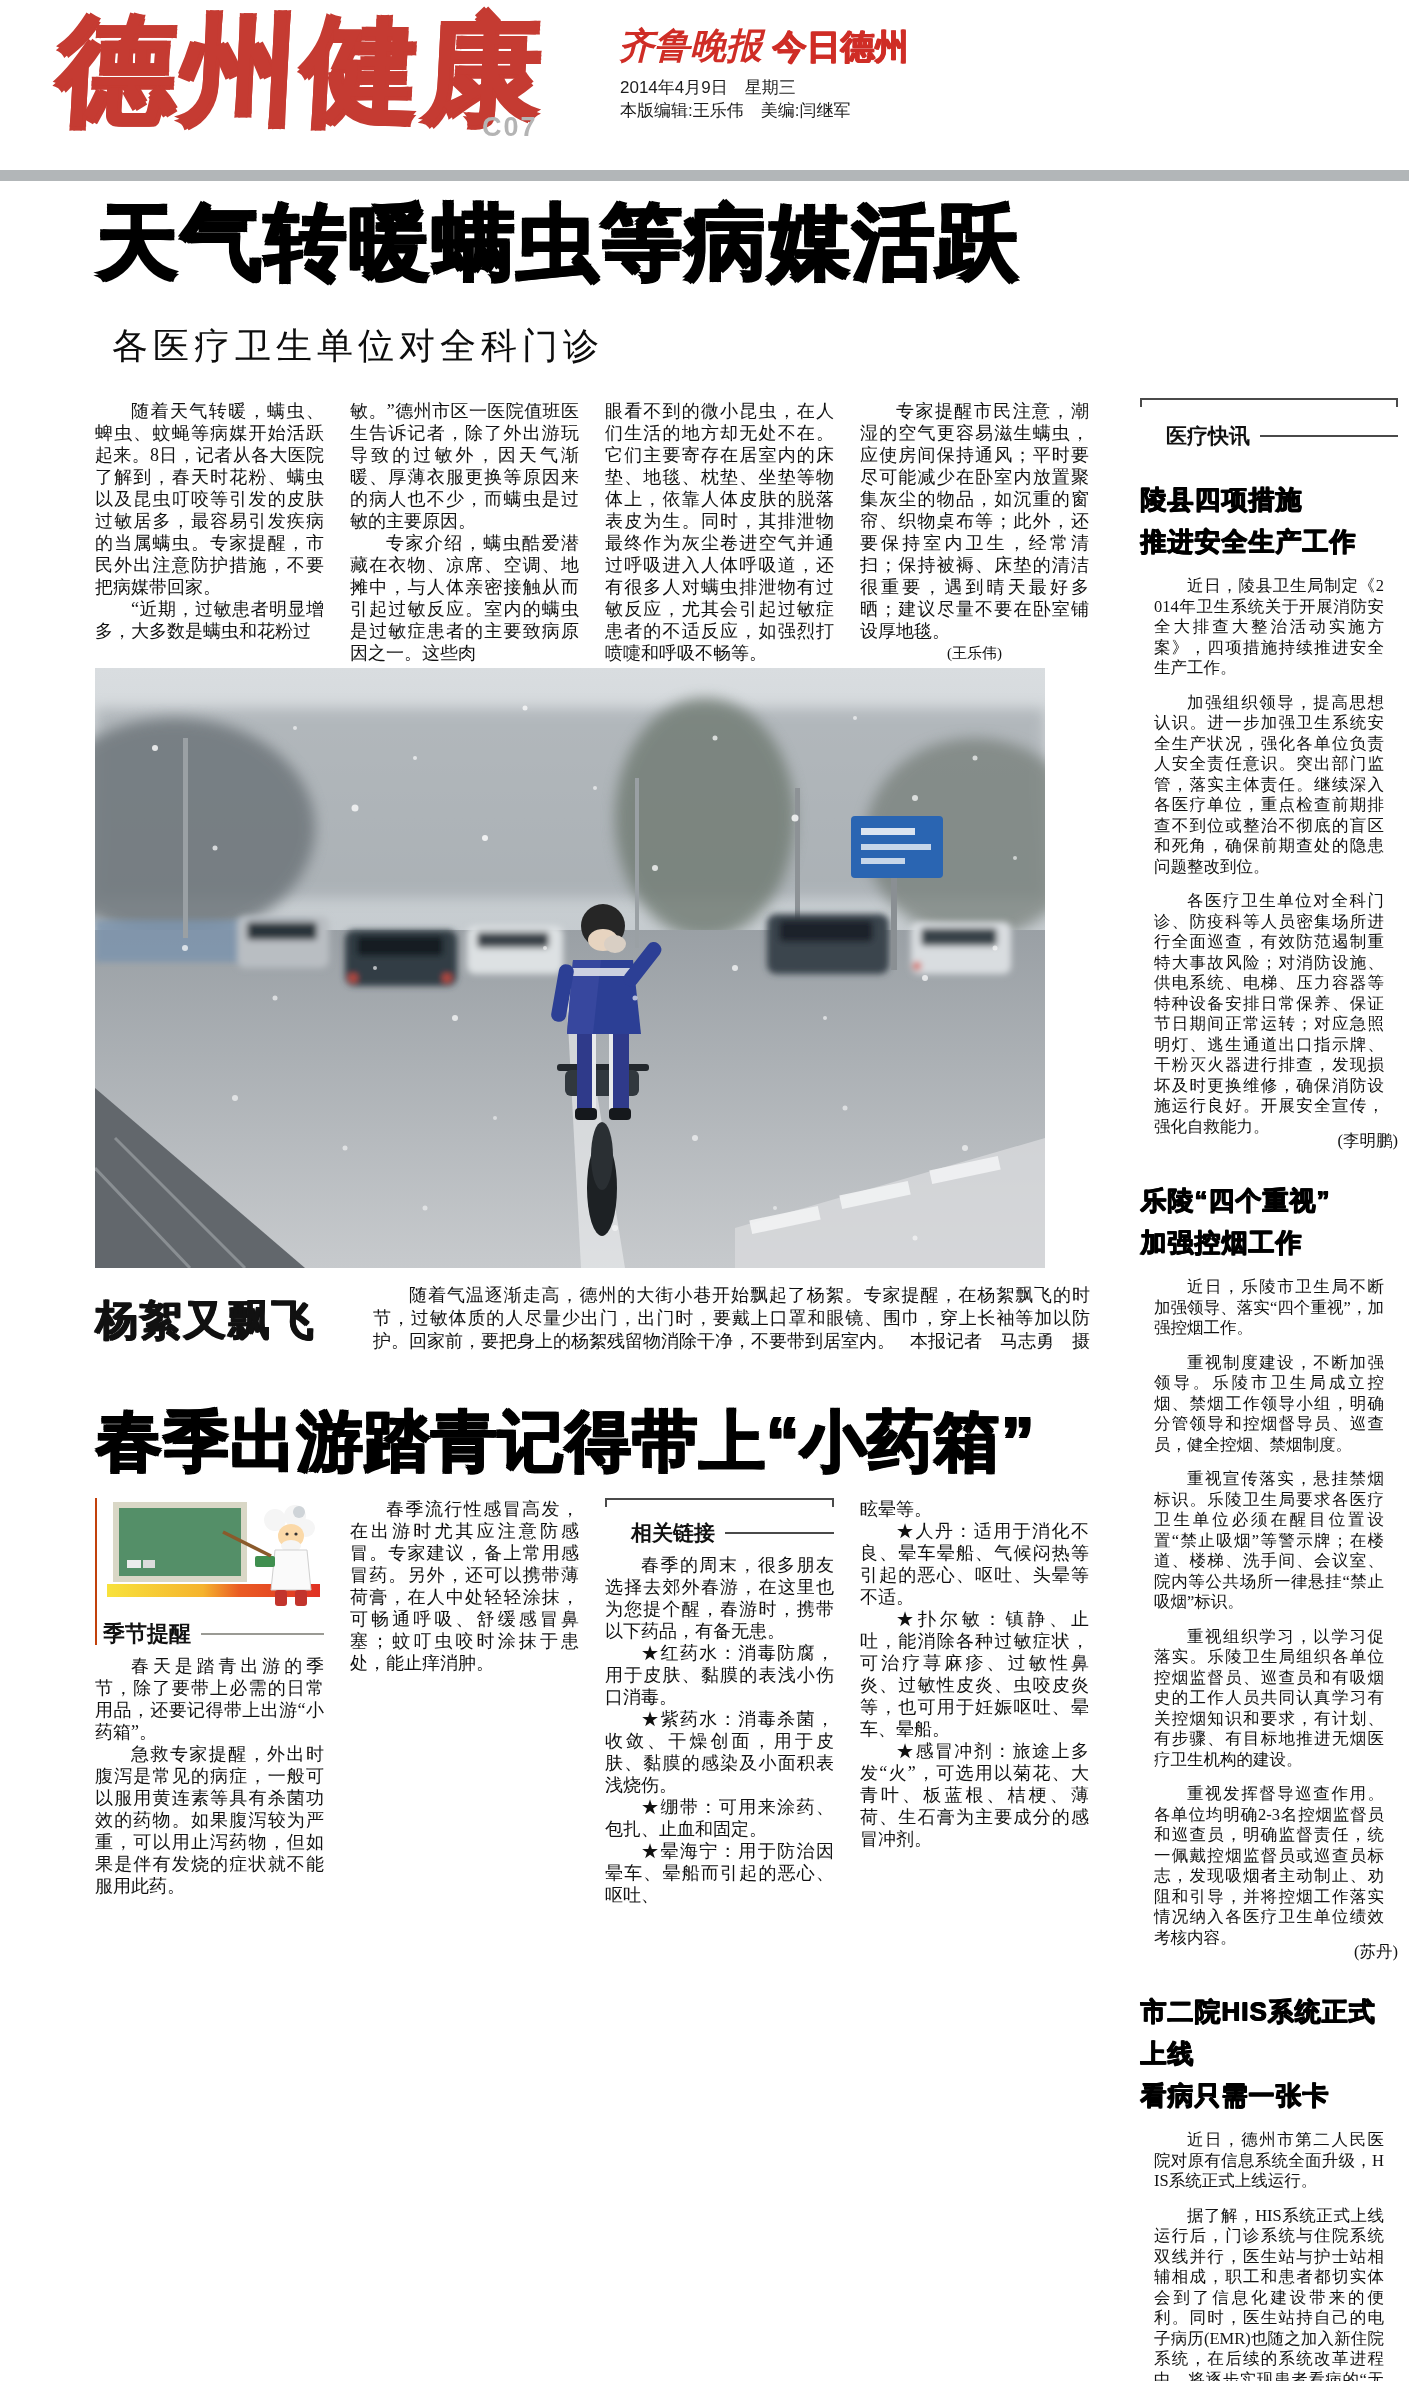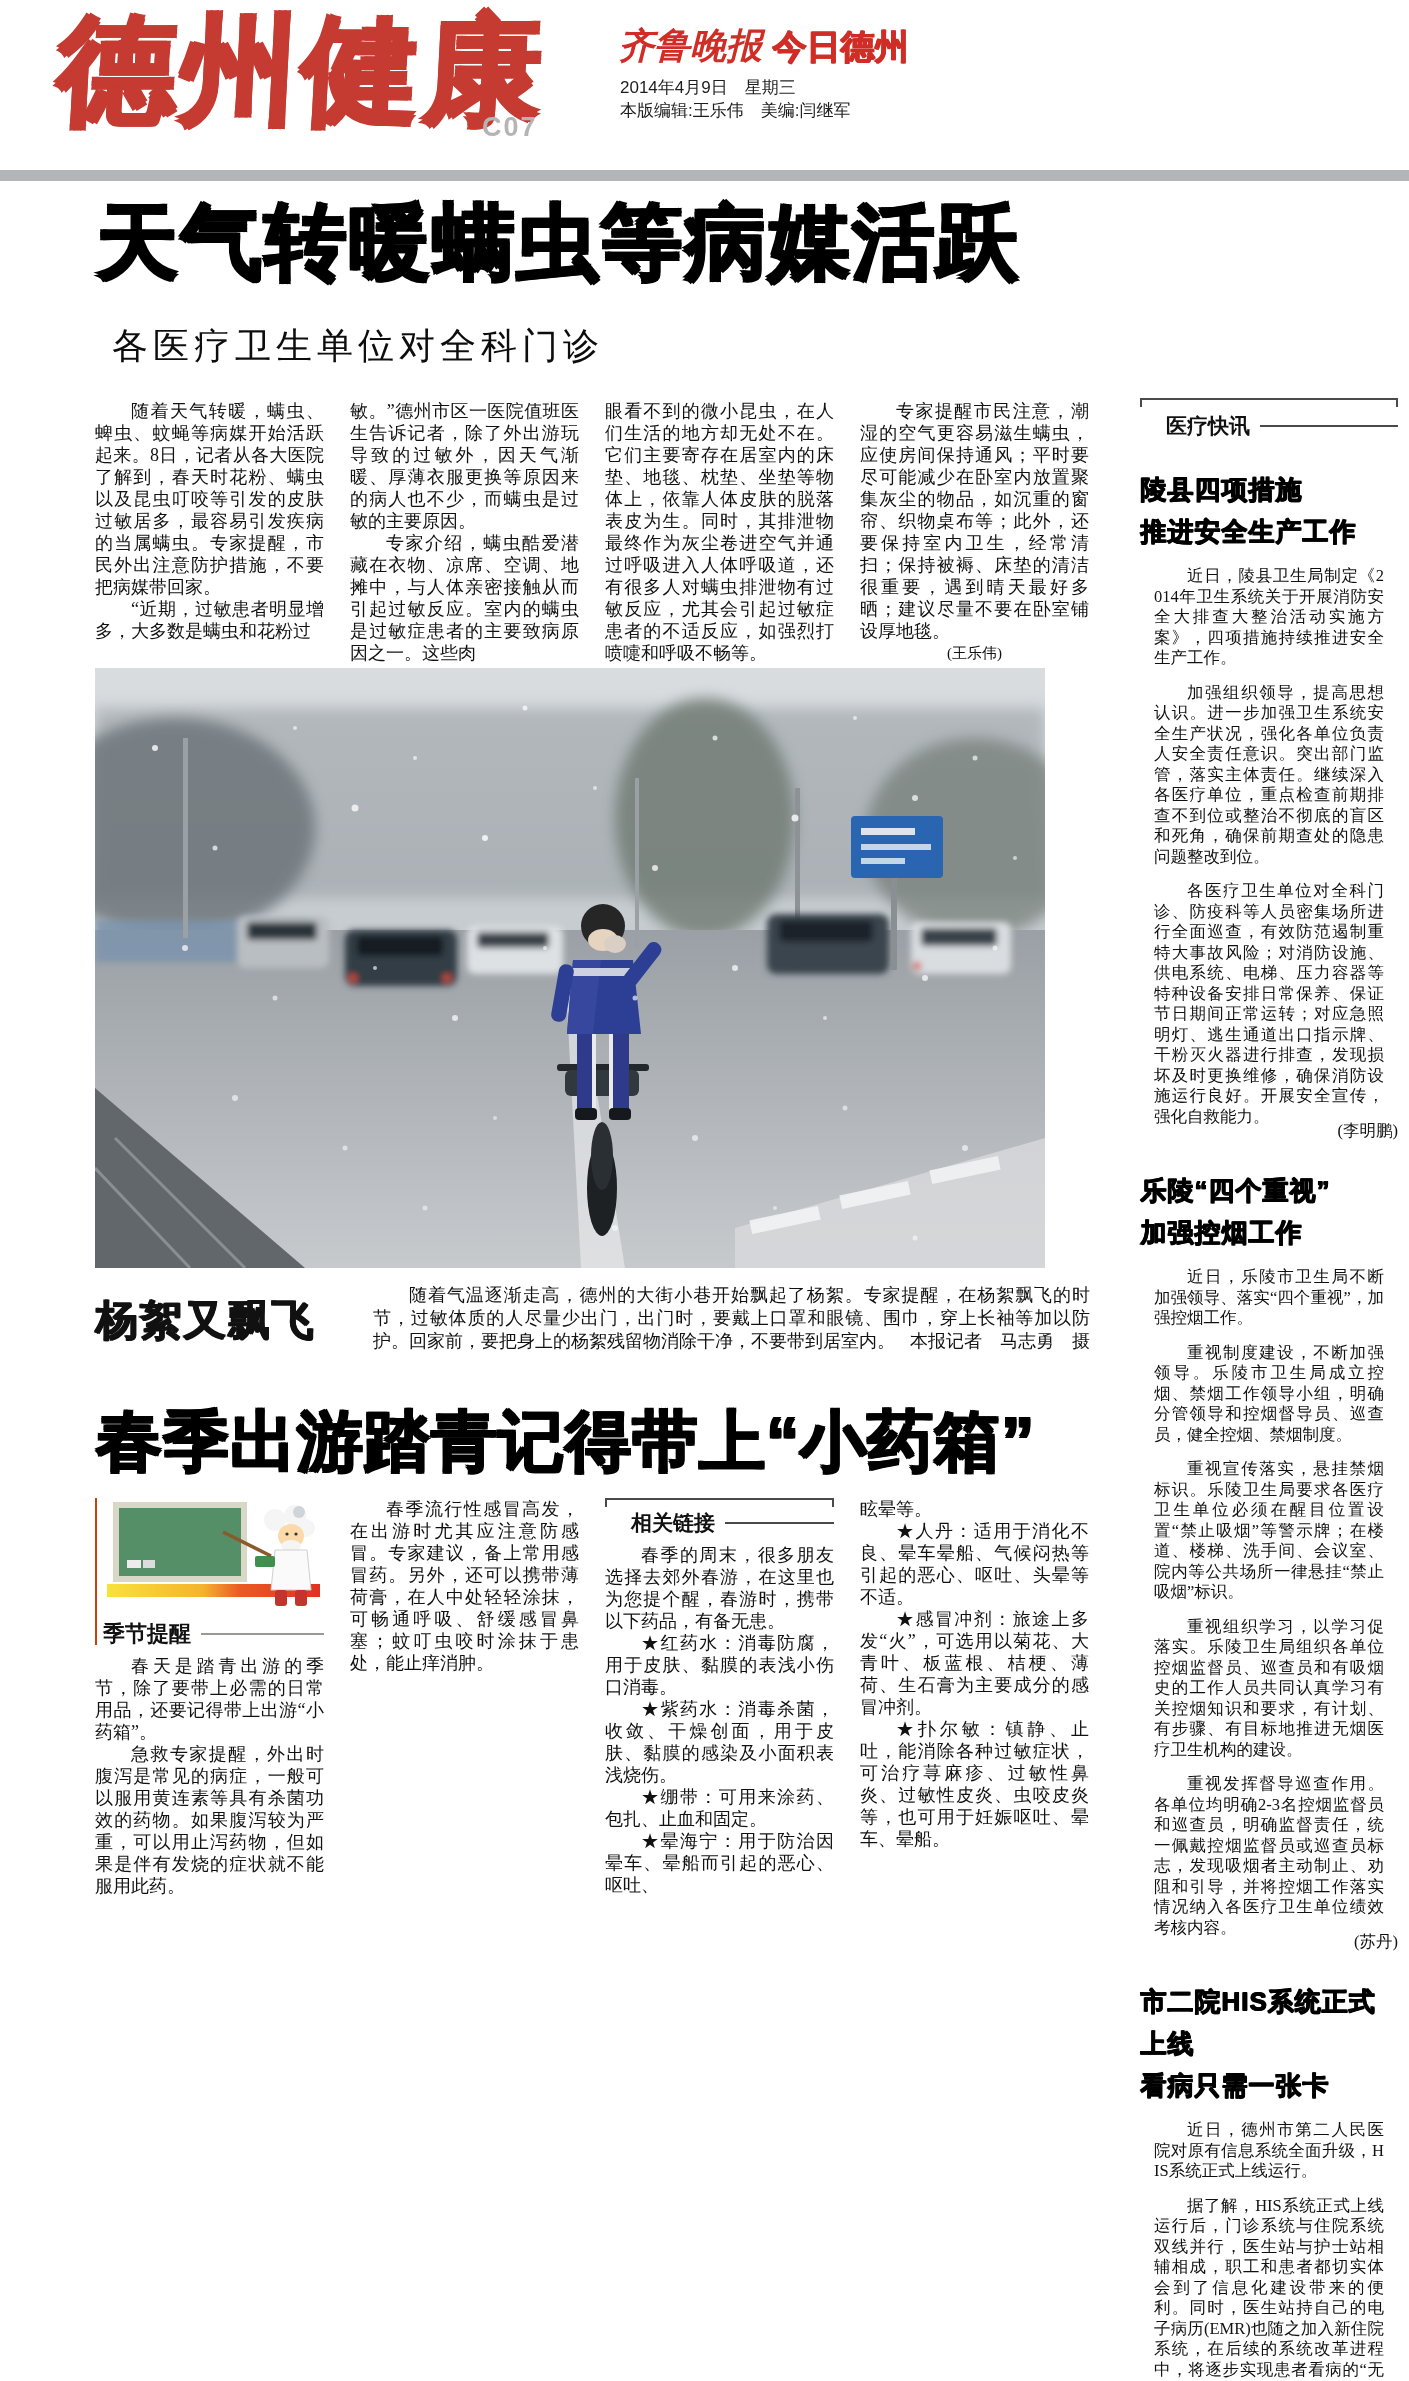--- a/index.html
+++ b/index.html
@@ -52,21 +52,21 @@
   .label-row{display:flex;align-items:center;gap:10px;margin-top:2px;}
   .box-label{font-weight:bold;font-size:22px;white-space:nowrap;
              font-family:"Liberation Sans","DejaVu Sans",sans-serif;}
   .label-line{flex:1;height:2px;background:#9a9a94;}
 
   
   .tag{position:relative;padding-top:9px;margin-bottom:10px;}
   .tag-top{position:absolute;top:0;left:0;right:0;height:2px;background:#4a4a4a;}
   .tag-top::before,.tag-top::after{content:"";position:absolute;top:0;width:2px;height:9px;background:#4a4a4a;}
   .tag-top::before{left:0;} .tag-top::after{right:0;}
-  .tag-row{display:flex;align-items:center;gap:10px;padding-left:26px;margin-top:5px;}
+  .tag-row{display:flex;align-items:center;gap:10px;padding-left:26px;margin-top:15px;}
   .tag-label{font-weight:bold;font-size:21px;white-space:nowrap;
              font-family:"Liberation Sans","DejaVu Sans",sans-serif;}
   .tag-line{flex:1;height:2px;background:#4a4a4a;}
 
   
   .sb{position:absolute;left:1140px;top:398px;width:258px;}
   .sb-art{margin-top:28px;}
   .sb-title{font-size:26px;line-height:42px;font-weight:900;letter-spacing:1px;color:#000;
             font-family:"Liberation Sans","DejaVu Sans",sans-serif;}
   .sb-body{margin-top:14px;font-size:16.5px;line-height:20.5px;text-align:justify;word-break:break-all;}
@@ -291,22 +291,22 @@
       </div>
       <p class="ind">春季的周末，很多朋友选择去郊外春游，在这里也为您提个醒，春游时，携带以下药品，有备无患。</p>
       <p class="ind">★红药水：消毒防腐，用于皮肤、黏膜的表浅小伤口消毒。</p>
       <p class="ind">★紫药水：消毒杀菌，收敛、干燥创面，用于皮肤、黏膜的感染及小面积表浅烧伤。</p>
       <p class="ind">★绷带：可用来涂药、包扎、止血和固定。</p>
       <p class="ind">★晕海宁：用于防治因晕车、晕船而引起的恶心、呕吐、</p>
     </div>
     <div class="col">
       <p>眩晕等。</p>
       <p class="ind">★人丹：适用于消化不良、晕车晕船、气候闷热等引起的恶心、呕吐、头晕等不适。</p>
+      <p class="ind">★扑尔敏：镇静、止吐，能消除各种过敏症状，可治疗荨麻疹、过敏性鼻炎、过敏性皮炎、虫咬皮炎等，也可用于妊娠呕吐、晕车、晕船。</p>
       <p class="ind">★感冒冲剂：旅途上多发“火”，可选用以菊花、大青叶、板蓝根、桔梗、薄荷、生石膏为主要成分的感冒冲剂。</p>
-      <p class="ind">★扑尔敏：镇静、止吐，能消除各种过敏症状，可治疗荨麻疹、过敏性鼻炎、过敏性皮炎、虫咬皮炎等，也可用于妊娠呕吐、晕车、晕船。</p>
     </div>
   </div>
 
   <div class="sb">
     <div class="tag">
       <span class="tag-top"></span>
       <div class="tag-row">
         <span class="tag-label">医疗快讯</span>
         <span class="tag-line"></span>
       </div>

